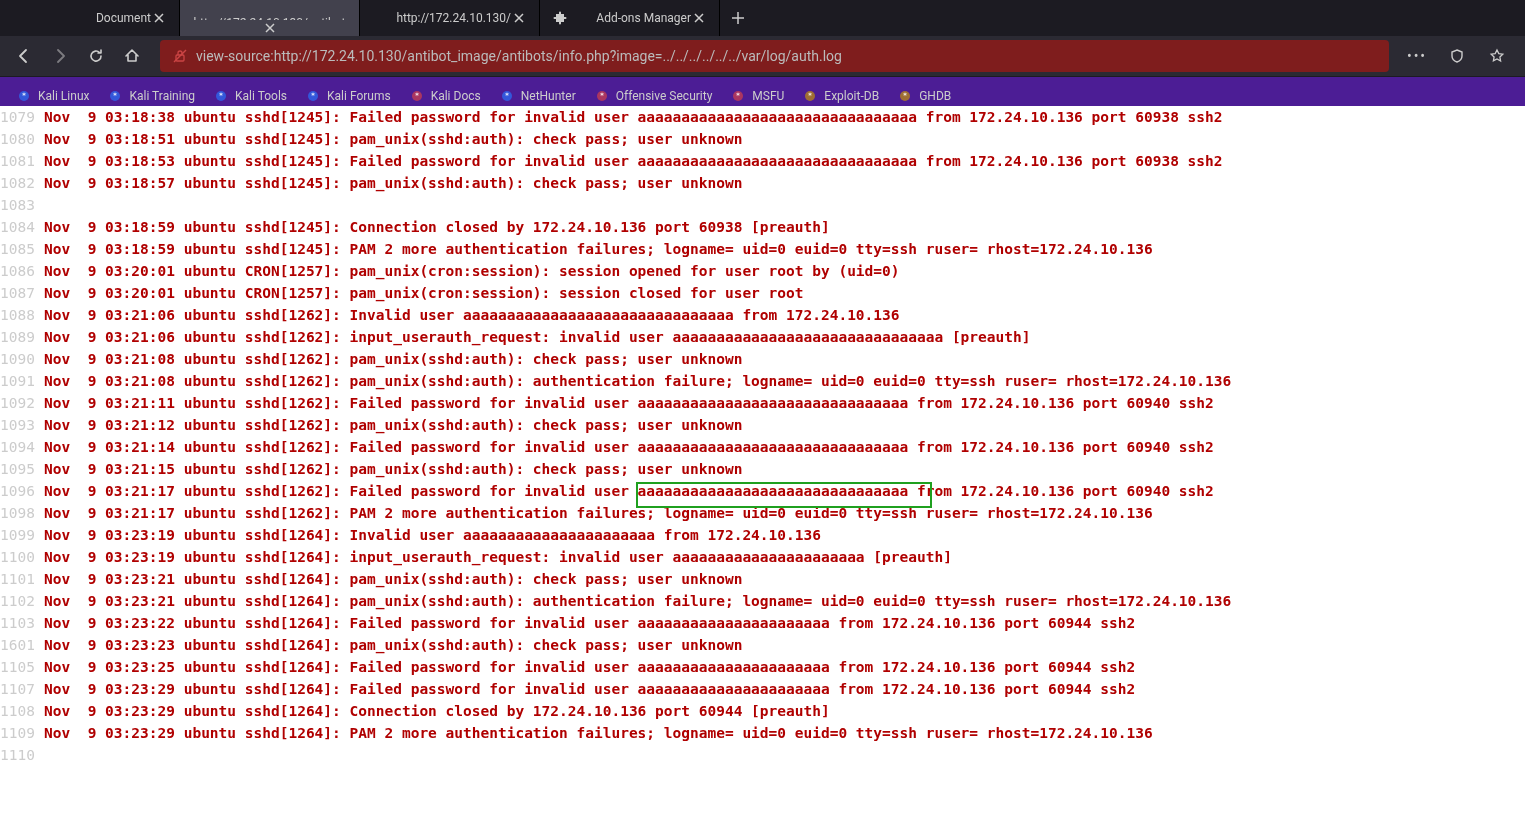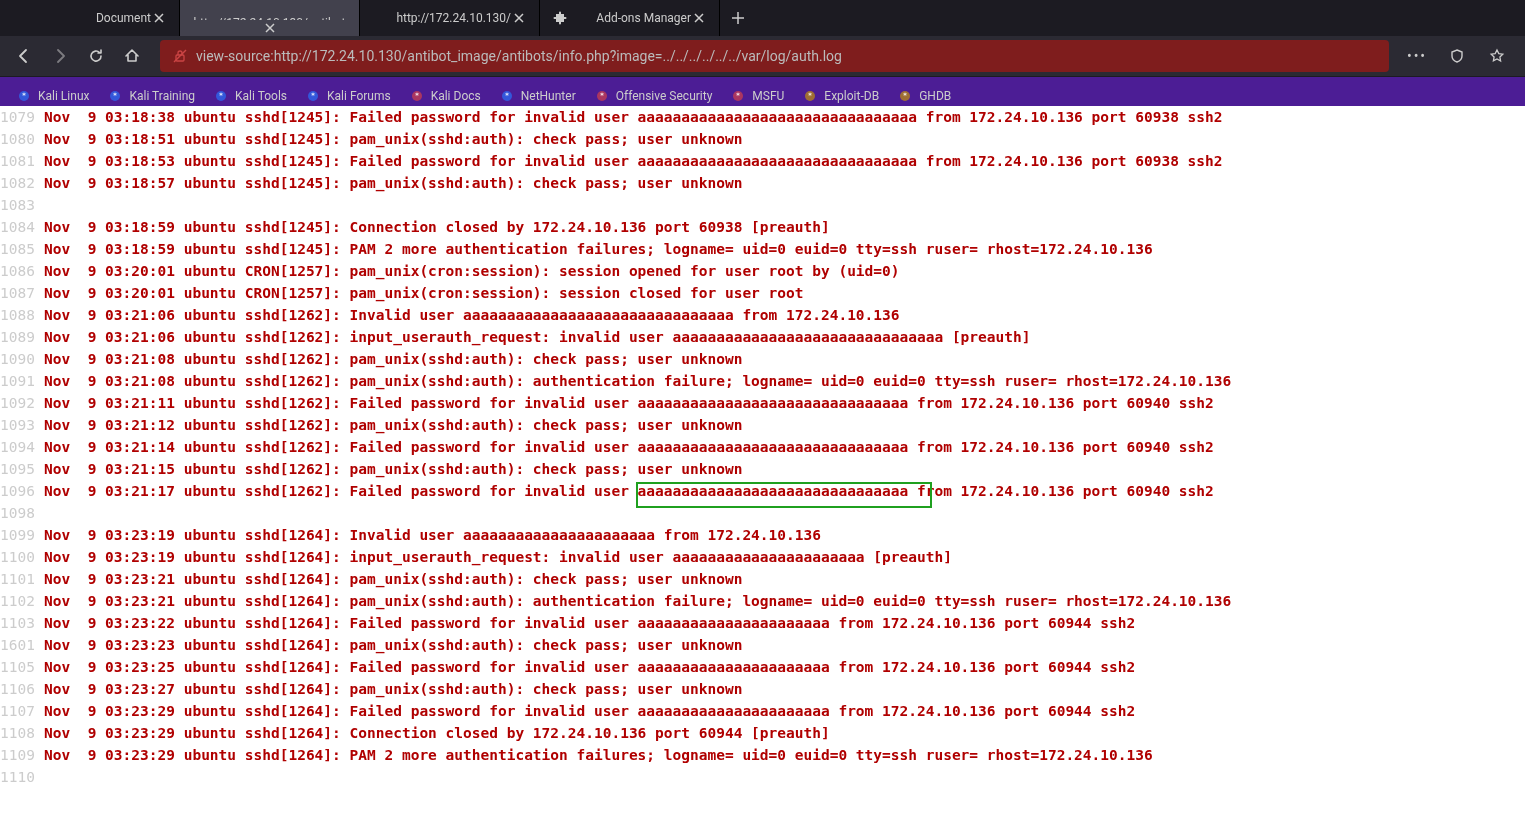--- a/index.html
+++ b/index.html
@@ -240,28 +240,27 @@
       <div class="log-line"><span class="ln">1087</span><span class="log-text">Nov  9 03:20:01 ubuntu CRON[1257]: pam_unix(cron:session): session closed for user root</span></div>
       <div class="log-line"><span class="ln">1088</span><span class="log-text">Nov  9 03:21:06 ubuntu sshd[1262]: Invalid user aaaaaaaaaaaaaaaaaaaaaaaaaaaaaaa from 172.24.10.136</span></div>
       <div class="log-line"><span class="ln">1089</span><span class="log-text">Nov  9 03:21:06 ubuntu sshd[1262]: input_userauth_request: invalid user aaaaaaaaaaaaaaaaaaaaaaaaaaaaaaa [preauth]</span></div>
       <div class="log-line"><span class="ln">1090</span><span class="log-text">Nov  9 03:21:08 ubuntu sshd[1262]: pam_unix(sshd:auth): check pass; user unknown</span></div>
       <div class="log-line"><span class="ln">1091</span><span class="log-text">Nov  9 03:21:08 ubuntu sshd[1262]: pam_unix(sshd:auth): authentication failure; logname= uid=0 euid=0 tty=ssh ruser= rhost=172.24.10.136</span></div>
       <div class="log-line"><span class="ln">1092</span><span class="log-text">Nov  9 03:21:11 ubuntu sshd[1262]: Failed password for invalid user aaaaaaaaaaaaaaaaaaaaaaaaaaaaaaa from 172.24.10.136 port 60940 ssh2</span></div>
       <div class="log-line"><span class="ln">1093</span><span class="log-text">Nov  9 03:21:12 ubuntu sshd[1262]: pam_unix(sshd:auth): check pass; user unknown</span></div>
       <div class="log-line"><span class="ln">1094</span><span class="log-text">Nov  9 03:21:14 ubuntu sshd[1262]: Failed password for invalid user aaaaaaaaaaaaaaaaaaaaaaaaaaaaaaa from 172.24.10.136 port 60940 ssh2</span></div>
       <div class="log-line"><span class="ln">1095</span><span class="log-text">Nov  9 03:21:15 ubuntu sshd[1262]: pam_unix(sshd:auth): check pass; user unknown</span></div>
       <div class="log-line"><span class="ln">1096</span><span class="log-text">Nov  9 03:21:17 ubuntu sshd[1262]: Failed password for invalid user aaaaaaaaaaaaaaaaaaaaaaaaaaaaaaa from 172.24.10.136 port 60940 ssh2</span></div>
-      <div class="log-line"><span class="ln">1098</span></div>
+      <div class="log-line"><span class="ln">1098</span><span class="log-text">Nov  9 03:21:17 ubuntu sshd[1262]: PAM 2 more authentication failures; logname= uid=0 euid=0 tty=ssh ruser= rhost=172.24.10.136</span></div>
       <div class="log-line"><span class="ln">1099</span><span class="log-text">Nov  9 03:23:19 ubuntu sshd[1264]: Invalid user aaaaaaaaaaaaaaaaaaaaaa from 172.24.10.136</span></div>
       <div class="log-line"><span class="ln">1100</span><span class="log-text">Nov  9 03:23:19 ubuntu sshd[1264]: input_userauth_request: invalid user aaaaaaaaaaaaaaaaaaaaaa [preauth]</span></div>
       <div class="log-line"><span class="ln">1101</span><span class="log-text">Nov  9 03:23:21 ubuntu sshd[1264]: pam_unix(sshd:auth): check pass; user unknown</span></div>
       <div class="log-line"><span class="ln">1102</span><span class="log-text">Nov  9 03:23:21 ubuntu sshd[1264]: pam_unix(sshd:auth): authentication failure; logname= uid=0 euid=0 tty=ssh ruser= rhost=172.24.10.136</span></div>
       <div class="log-line"><span class="ln">1103</span><span class="log-text">Nov  9 03:23:22 ubuntu sshd[1264]: Failed password for invalid user aaaaaaaaaaaaaaaaaaaaaa from 172.24.10.136 port 60944 ssh2</span></div>
       <div class="log-line"><span class="ln">1601</span><span class="log-text">Nov  9 03:23:23 ubuntu sshd[1264]: pam_unix(sshd:auth): check pass; user unknown</span></div>
       <div class="log-line"><span class="ln">1105</span><span class="log-text">Nov  9 03:23:25 ubuntu sshd[1264]: Failed password for invalid user aaaaaaaaaaaaaaaaaaaaaa from 172.24.10.136 port 60944 ssh2</span></div>
-      <div class="log-line"><span class="ln">1106</span><span class="log-text">Nov  9 03:23:27 ubuntu sshd[1264]: pam_unix(sshd:auth): check pass; user unknown</span></div>
       <div class="log-line"><span class="ln">1107</span><span class="log-text">Nov  9 03:23:29 ubuntu sshd[1264]: Failed password for invalid user aaaaaaaaaaaaaaaaaaaaaa from 172.24.10.136 port 60944 ssh2</span></div>
       <div class="log-line"><span class="ln">1108</span><span class="log-text">Nov  9 03:23:29 ubuntu sshd[1264]: Connection closed by 172.24.10.136 port 60944 [preauth]</span></div>
       <div class="log-line"><span class="ln">1109</span><span class="log-text">Nov  9 03:23:29 ubuntu sshd[1264]: PAM 2 more authentication failures; logname= uid=0 euid=0 tty=ssh ruser= rhost=172.24.10.136</span></div>
       <div class="log-line"><span class="ln">1110</span><span class="log-text"></span></div>
       <div class="highlight-box" style="left: 636px; top: 376px; width: 296px; height: 26px;"></div>
     </div>
 </div>
 
 </body></html>

